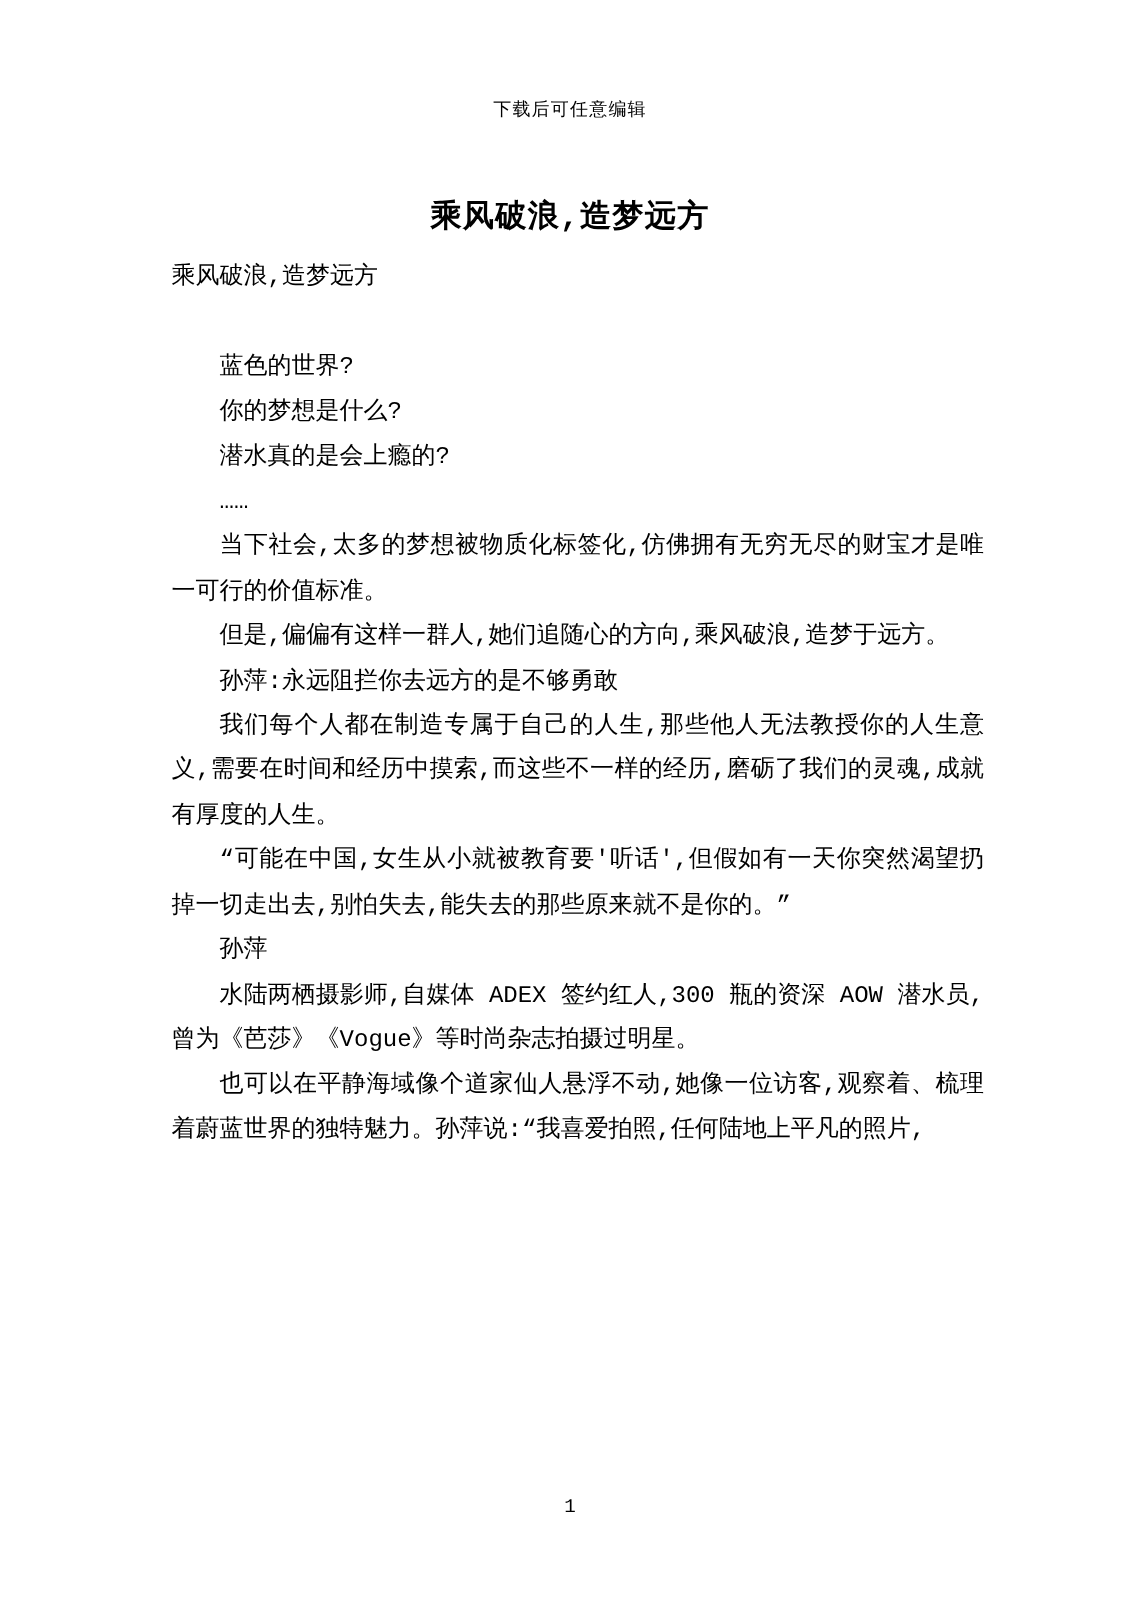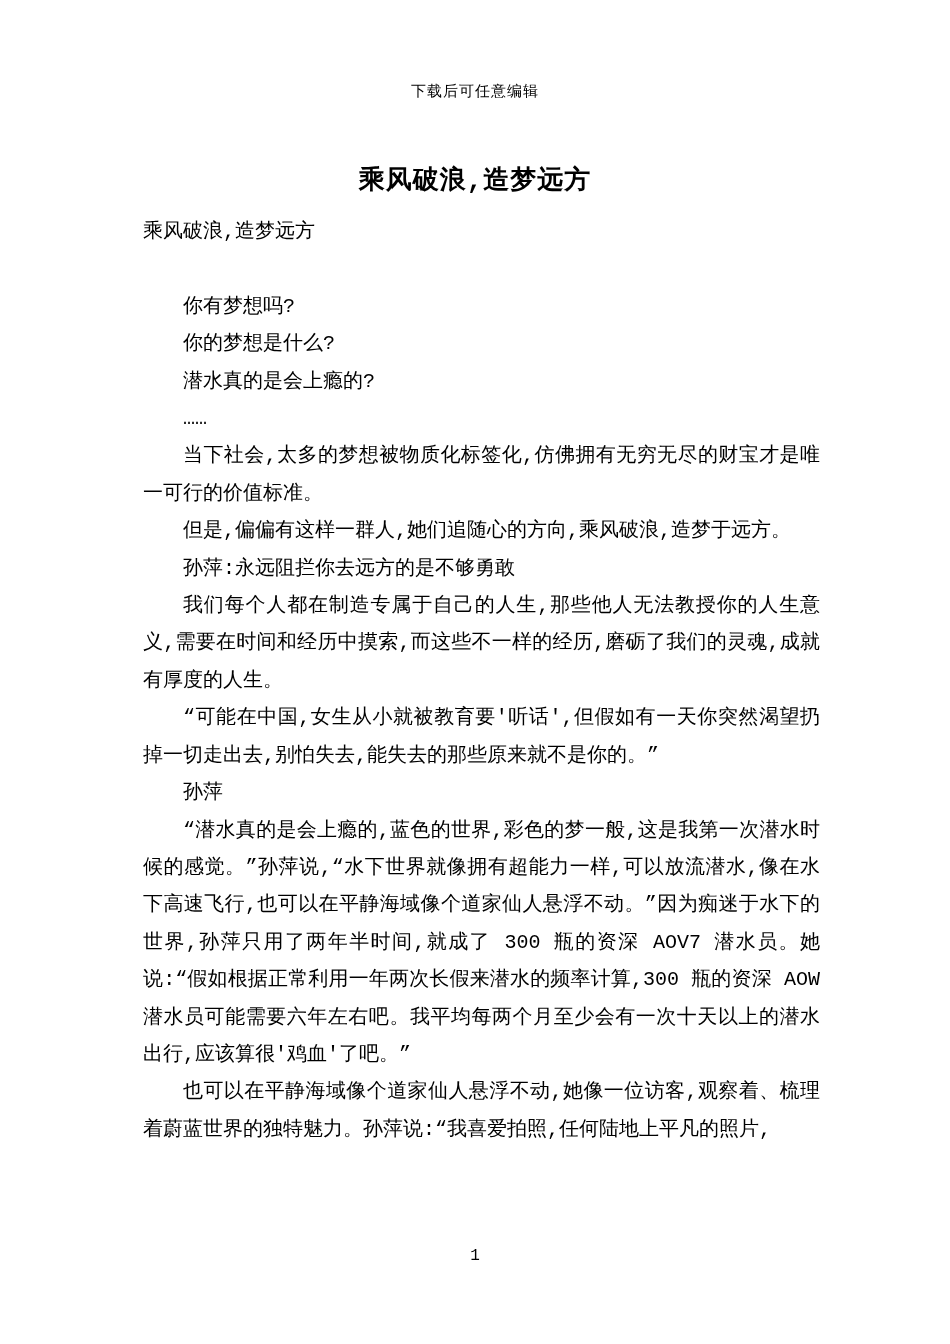--- a/index.html
+++ b/index.html
@@ -75,28 +75,28 @@
 <body>
 
 <div class="page" style="background: rgb(255, 255, 255); color: rgb(0, 0, 0);">
   <div class="header-note">下载后可任意编辑</div>
 
   <h1 class="doc-title">乘风破浪,造梦远方</h1>
 
   <div class="doc-body">
       <p>乘风破浪,造梦远方</p>
       <p></p>
-      <p class="indent">你有梦想吗?</p>
+      <p class="indent">蓝色的世界?</p>
       <p class="indent">你的梦想是什么?</p>
       <p class="indent">潜水真的是会上瘾的?</p>
       <p class="indent">……</p>
       <p class="indent">当下社会,太多的梦想被物质化标签化,仿佛拥有无穷无尽的财宝才是唯一可行的价值标准。</p>
       <p class="indent">但是,偏偏有这样一群人,她们追随心的方向,乘风破浪,造梦于远方。</p>
       <p class="indent">孙萍:永远阻拦你去远方的是不够勇敢</p>
       <p class="indent">我们每个人都在制造专属于自己的人生,那些他人无法教授你的人生意义,需要在时间和经历中摸索,而这些不一样的经历,磨砺了我们的灵魂,成就有厚度的人生。</p>
       <p class="indent">“可能在中国,女生从小就被教育要'听话',但假如有一天你突然渴望扔掉一切走出去,别怕失去,能失去的那些原来就不是你的。”</p>
       <p class="indent">孙萍</p>
-      <p class="indent">“潜水真的是会上瘾的,蓝色的世界,彩色的梦一般,这是我第一次潜水时候的感觉。”孙萍说,“水下世界就像拥有超能力一样,可以放流潜水,像在水下高速飞行,也可以在平静海域像个道家仙人悬浮不动。”因为痴迷于水下的世界,孙萍只用了两年半时间,就成了 300 瓶的资深 AOV7 潜水员。她说:“假如根据正常利用一年两次长假来潜水的频率计算,300 瓶的资深 AOW 潜水员可能需要六年左右吧。我平均每两个月至少会有一次十天以上的潜水出行,应该算很'鸡血'了吧。”</p>
+      <p class="indent">水陆两栖摄影师,自媒体 ADEX 签约红人,300 瓶的资深 AOW 潜水员,曾为《芭莎》《Vogue》等时尚杂志拍摄过明星。</p>
       <p class="indent">也可以在平静海域像个道家仙人悬浮不动,她像一位访客,观察着、梳理着蔚蓝世界的独特魅力。孙萍说:“我喜爱拍照,任何陆地上平凡的照片,</p>
     </div>
 
   <div class="page-number">1</div>
 </div>
 
 </body></html>

